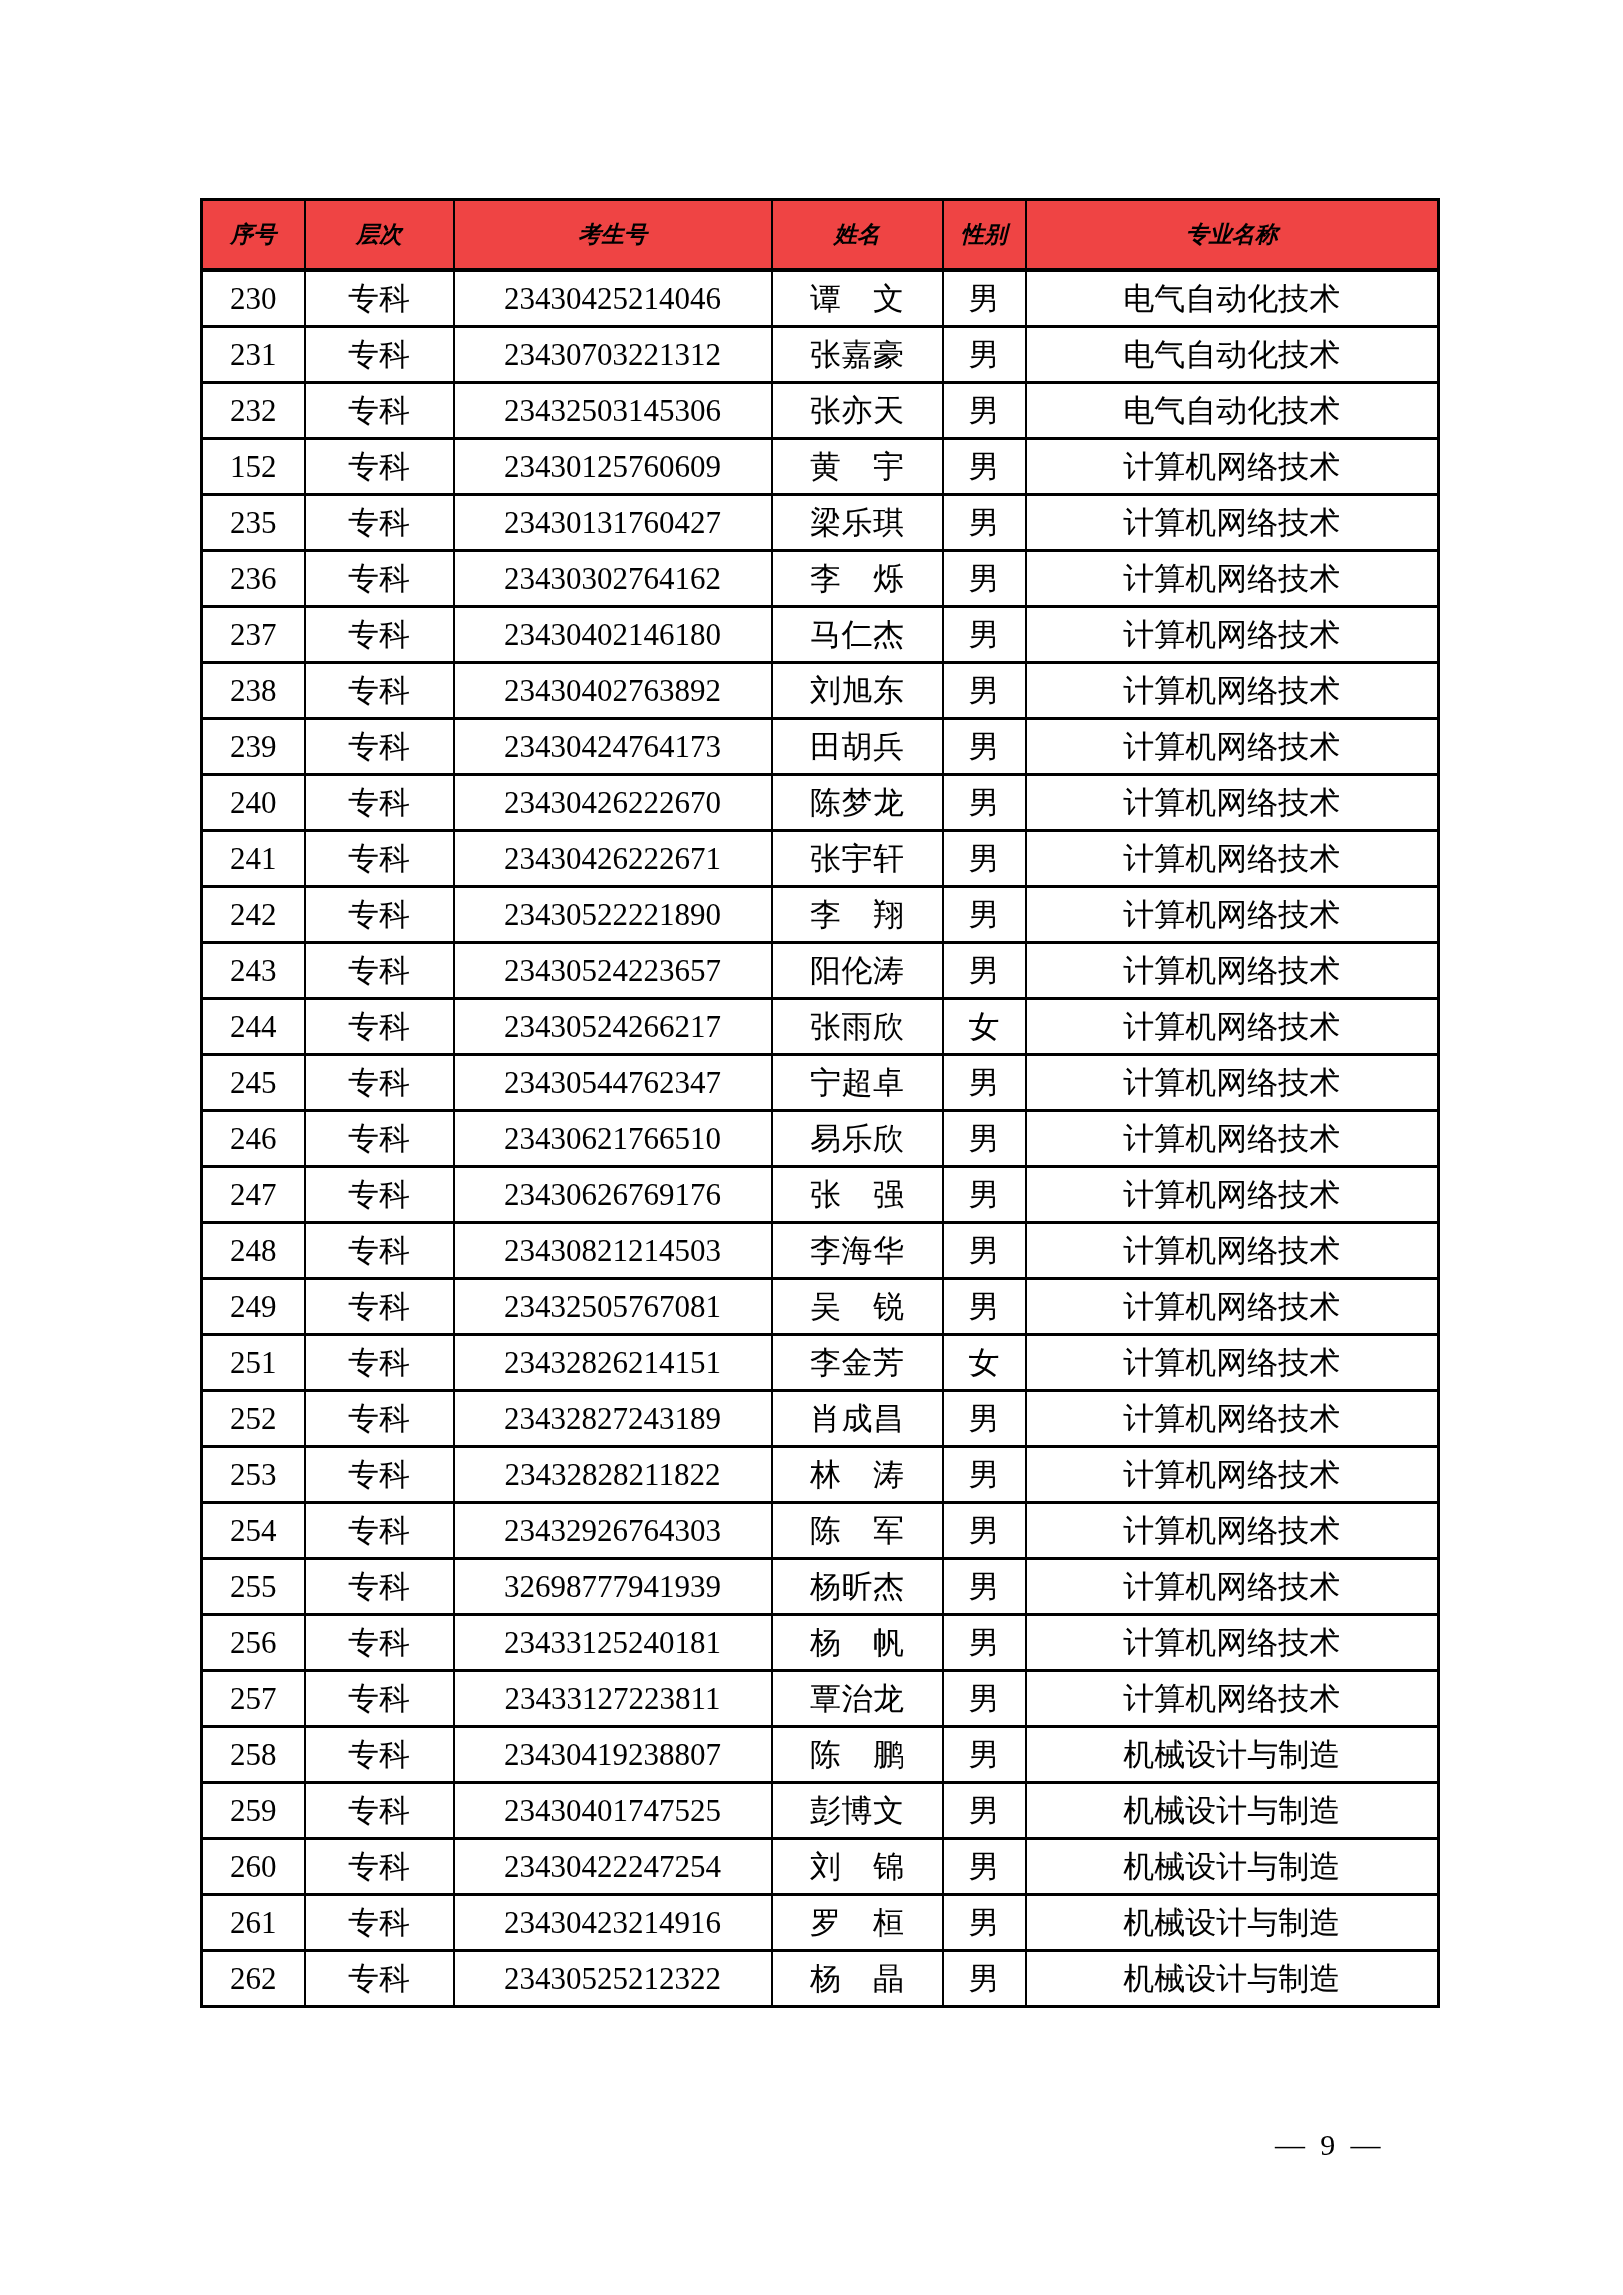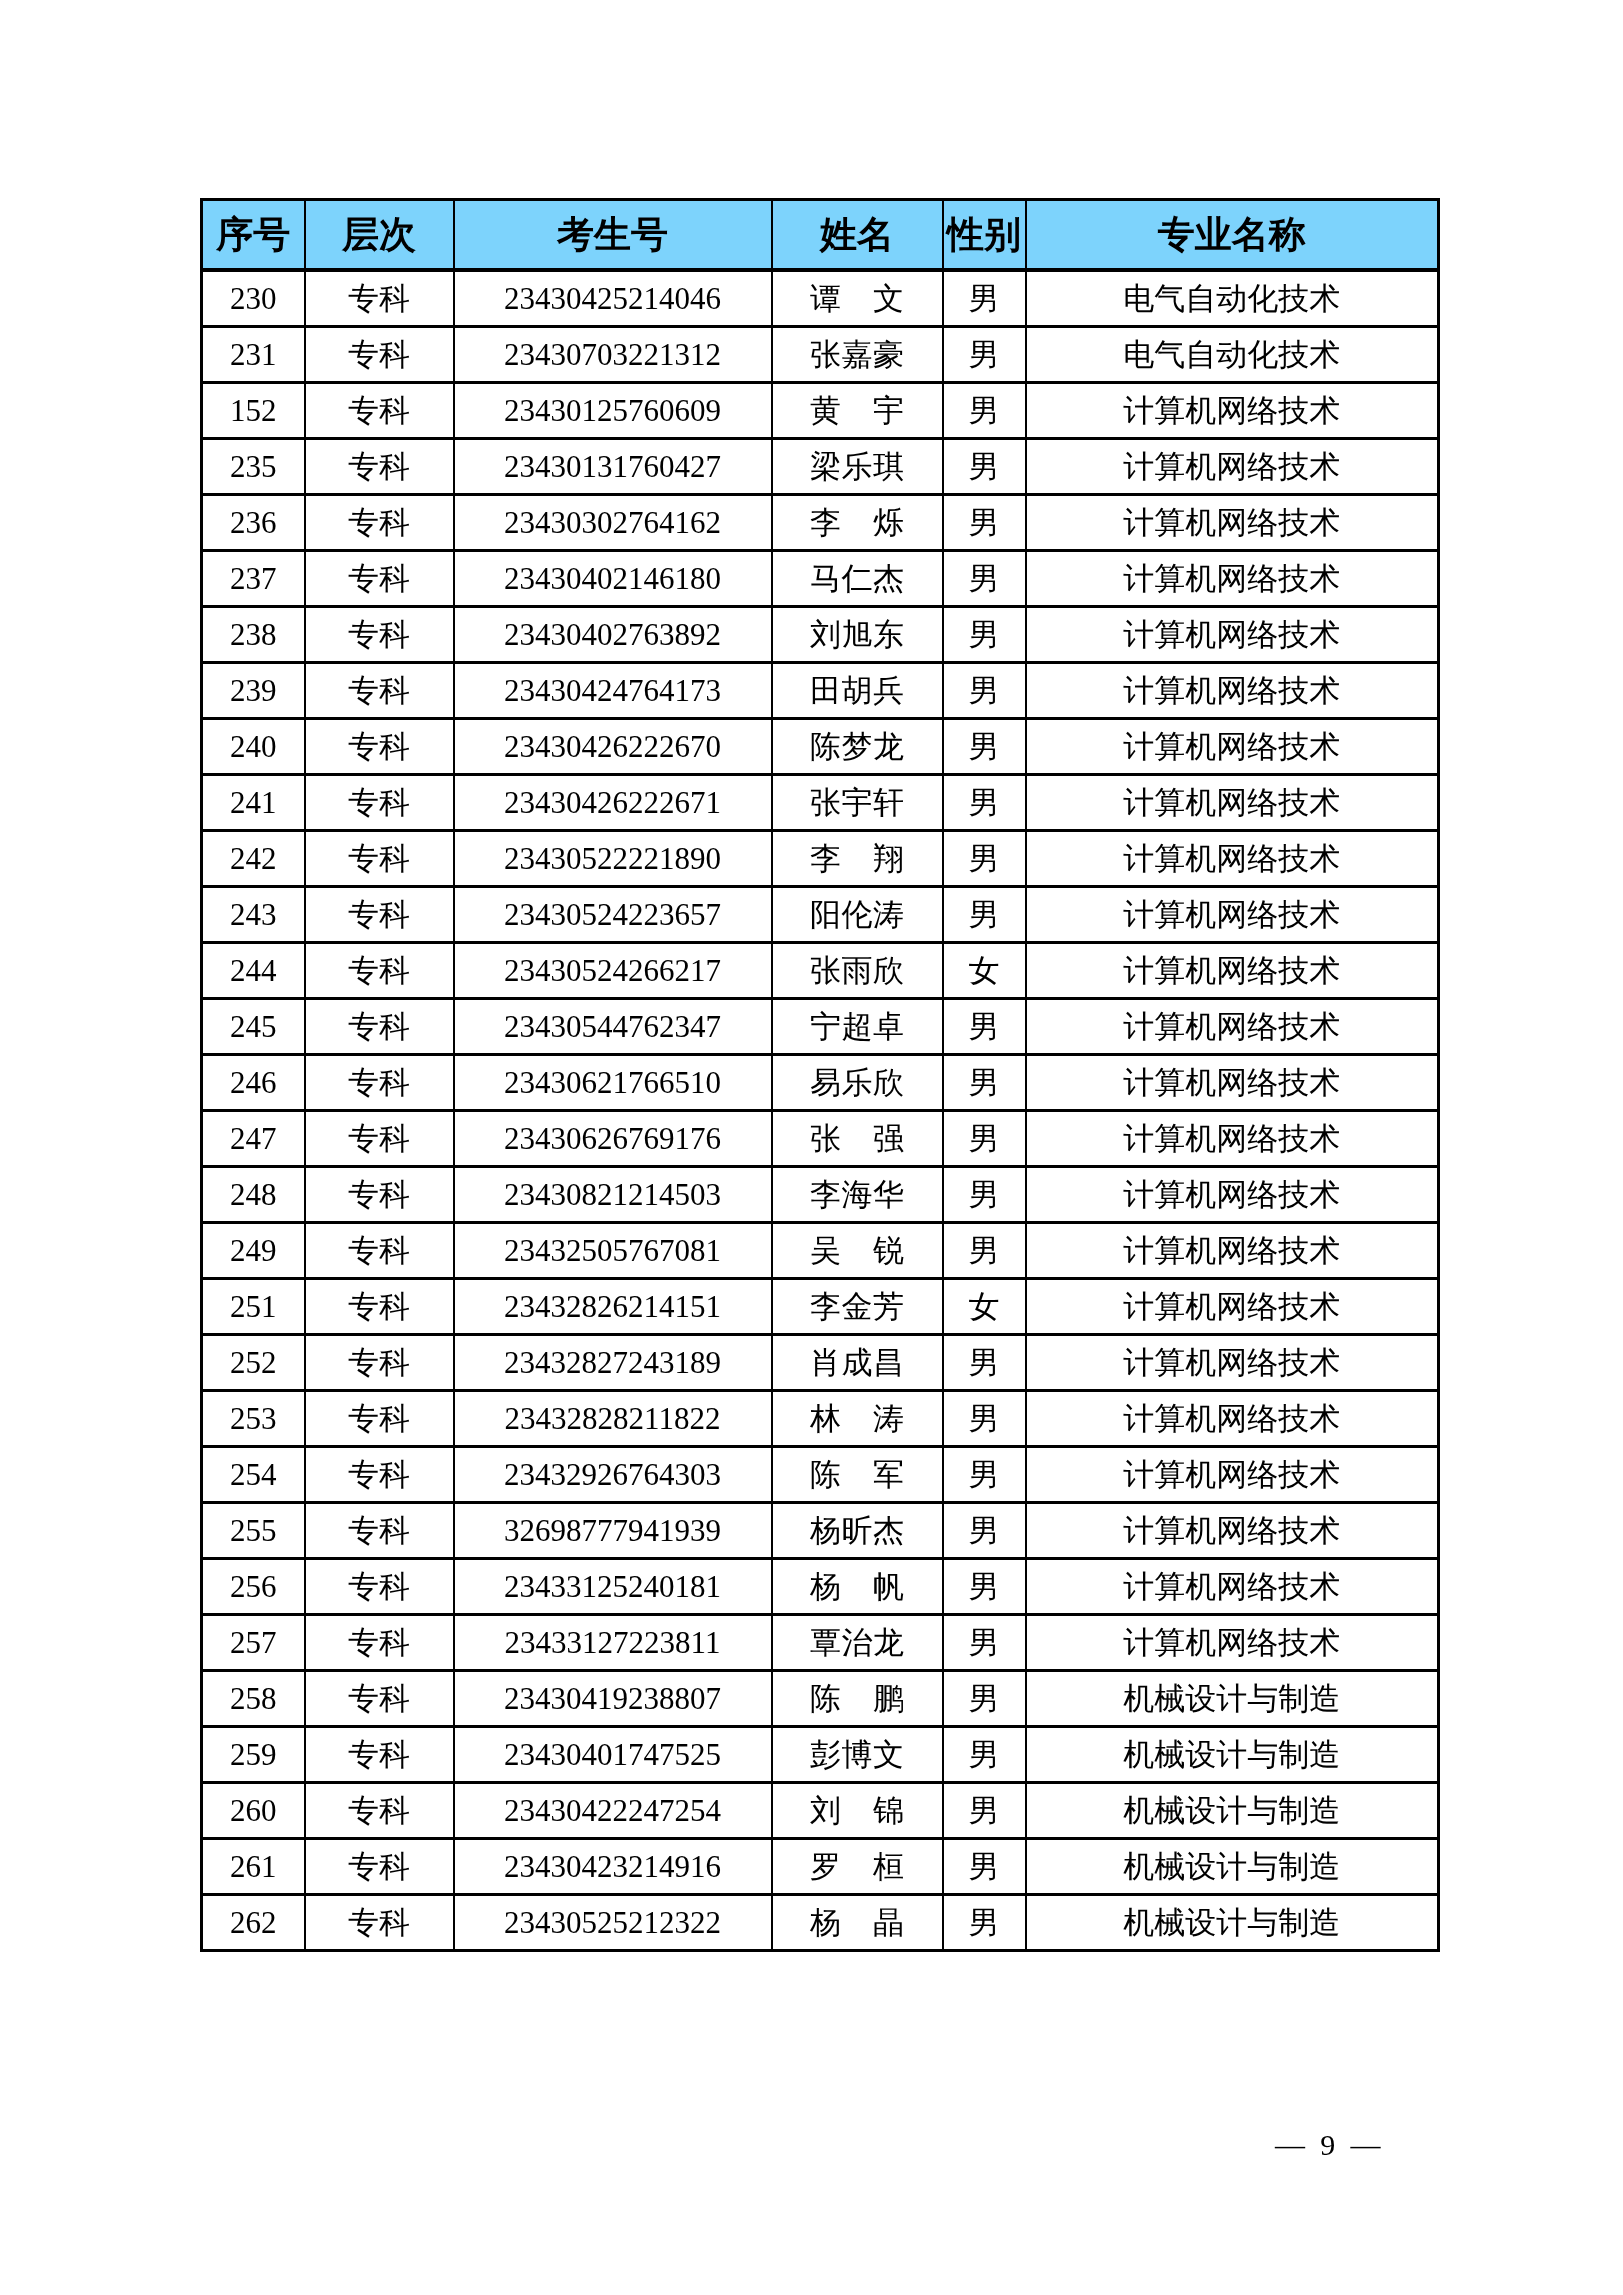--- a/index.html
+++ b/index.html
@@ -29,25 +29,26 @@
     border-right: 2px solid #000;
     border-top: 3.3px solid #000;
     border-bottom: 3.3px solid #000;
     text-align: center;
     vertical-align: middle;
     padding: 0;
     overflow: hidden;
     white-space: nowrap;
   }
   table.roster thead th {
-    background: #7dd3fc;
+    background: #ef4444;
     height: 67px;
-    font-size: 37px;
+    font-size: 23px;
     font-weight: bold;
     border-bottom-width: 4.6px;
+    font-style: italic;
   }
   table.roster tbody td {
     height: 53px;
     font-size: 31px;
     font-weight: normal;
   }
   .name-just {
     display: inline-block;
     width: 94px;
     text-align: justify;
@@ -97,20 +98,28 @@
         </tr>
         <tr>
           <td>231</td>
           <td>专科</td>
           <td>23430703221312</td>
           <td><span class="name-just">张嘉豪</span></td>
           <td>男</td>
           <td>电气自动化技术</td>
         </tr>
         <tr>
+          <td>232</td>
+          <td>专科</td>
+          <td>23432503145306</td>
+          <td><span class="name-just">张亦天</span></td>
+          <td>男</td>
+          <td>电气自动化技术</td>
+        </tr>
+        <tr>
           <td>152</td>
           <td>专科</td>
           <td>23430125760609</td>
           <td><span class="name-just">黄宇</span></td>
           <td>男</td>
           <td>计算机网络技术</td>
         </tr>
         <tr>
           <td>235</td>
           <td>专科</td>

